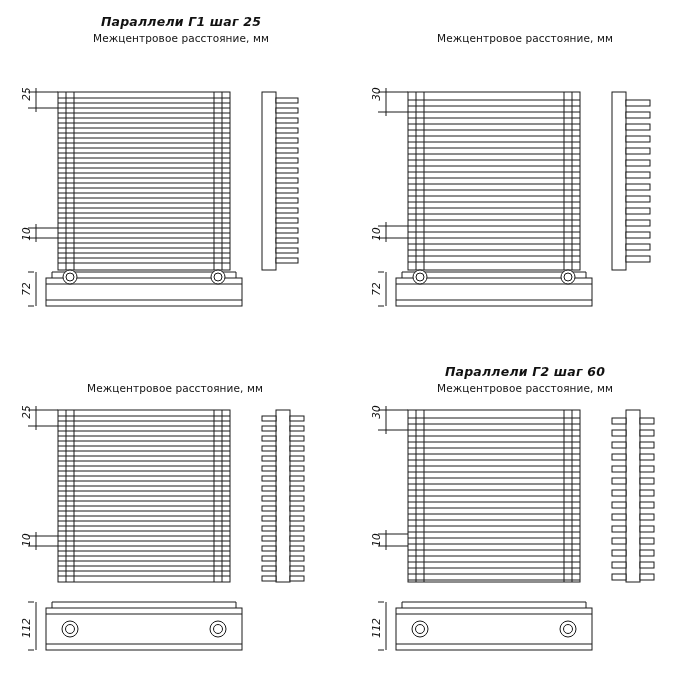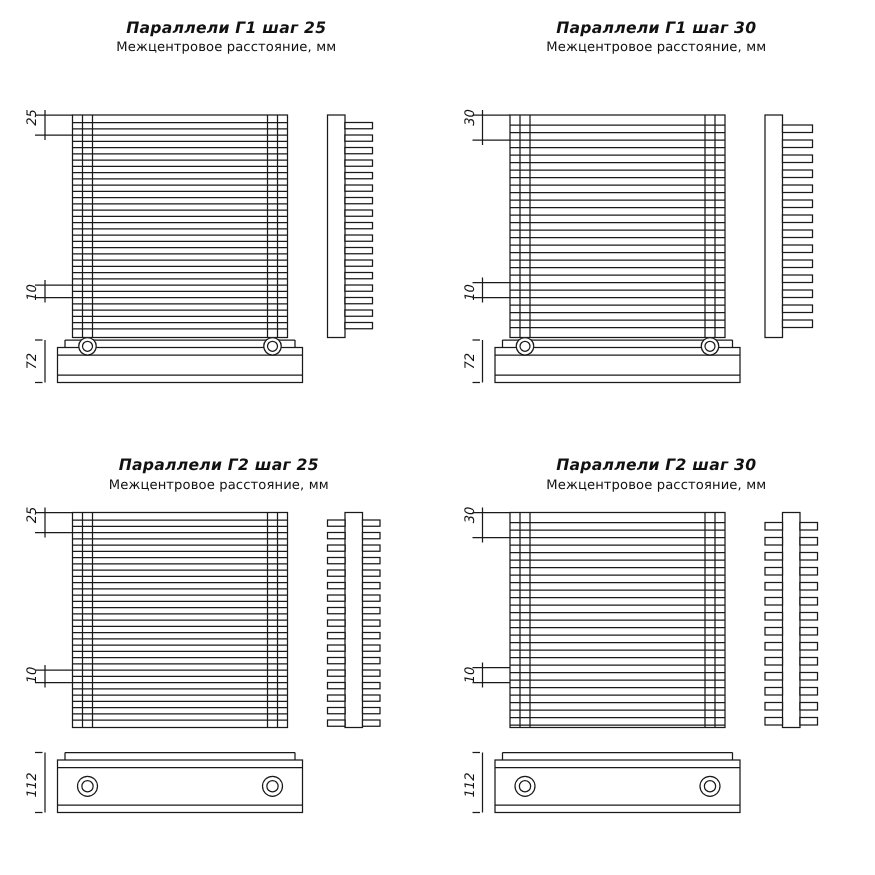--- a/index.html
+++ b/index.html
@@ -134,21 +134,20 @@
           <rect class="fillw" x="276" y="228" width="22" height="5"></rect>
           <rect class="fillw" x="276" y="238" width="22" height="5"></rect>
           <rect class="fillw" x="276" y="248" width="22" height="5"></rect>
           <rect class="fillw" x="276" y="258" width="22" height="5"></rect>
         </g>
       </g>
     </svg>
   </div>
 
   <div class="quad q-tr">
-    <div class="title">Параллели Г1 шаг 30</div>
     <div class="subtitle">Межцентровое расстояние, мм</div>
 
     <div class="dimlabel vert" style="left:14px;top:88px;width:24px;text-align:center;">30</div>
     <div class="dimlabel vert" style="left:14px;top:228px;width:24px;text-align:center;">10</div>
     <div class="dimlabel vert" style="left:14px;top:283px;width:24px;text-align:center;">72</div>
 
     <svg viewBox="0 0 350 350">
       <g class="ln thin">
         <rect class="fillw" x="58" y="92" width="172" height="178"></rect>
         <line x1="66" y1="92" x2="66" y2="270"></line>
@@ -228,21 +227,20 @@
           <rect class="fillw" x="276" y="220" width="24" height="6"></rect>
           <rect class="fillw" x="276" y="232" width="24" height="6"></rect>
           <rect class="fillw" x="276" y="244" width="24" height="6"></rect>
           <rect class="fillw" x="276" y="256" width="24" height="6"></rect>
         </g>
       </g>
     </svg>
   </div>
 
   <div class="quad q-bl">
-    <div class="title">Параллели Г2 шаг 25</div>
     <div class="subtitle">Межцентровое расстояние, мм</div>
 
     <div class="dimlabel vert" style="left:14px;top:56px;width:24px;text-align:center;">25</div>
     <div class="dimlabel vert" style="left:14px;top:184px;width:24px;text-align:center;">10</div>
     <div class="dimlabel vert" style="left:10px;top:272px;width:32px;text-align:center;">112</div>
 
     <svg viewBox="0 0 350 350">
       <g class="ln thin">
         <rect class="fillw" x="58" y="60" width="172" height="172"></rect>
         <line x1="66" y1="60" x2="66" y2="232"></line>
@@ -349,21 +347,21 @@
           <rect class="fillw" x="290" y="196" width="14" height="5"></rect>
           <rect class="fillw" x="290" y="206" width="14" height="5"></rect>
           <rect class="fillw" x="290" y="216" width="14" height="5"></rect>
           <rect class="fillw" x="290" y="226" width="14" height="5"></rect>
         </g>
       </g>
     </svg>
   </div>
 
   <div class="quad q-br">
-    <div class="title">Параллели Г2 шаг 30</div>
+    <div class="title">Параллели Г2 шаг 60</div>
     <div class="subtitle">Межцентровое расстояние, мм</div>
 
     <div class="dimlabel vert" style="left:14px;top:56px;width:24px;text-align:center;">30</div>
     <div class="dimlabel vert" style="left:14px;top:184px;width:24px;text-align:center;">10</div>
     <div class="dimlabel vert" style="left:10px;top:272px;width:32px;text-align:center;">112</div>
 
     <svg viewBox="0 0 350 350">
       <g class="ln thin">
         <rect class="fillw" x="58" y="60" width="172" height="172"></rect>
         <line x1="66" y1="60" x2="66" y2="232"></line>

